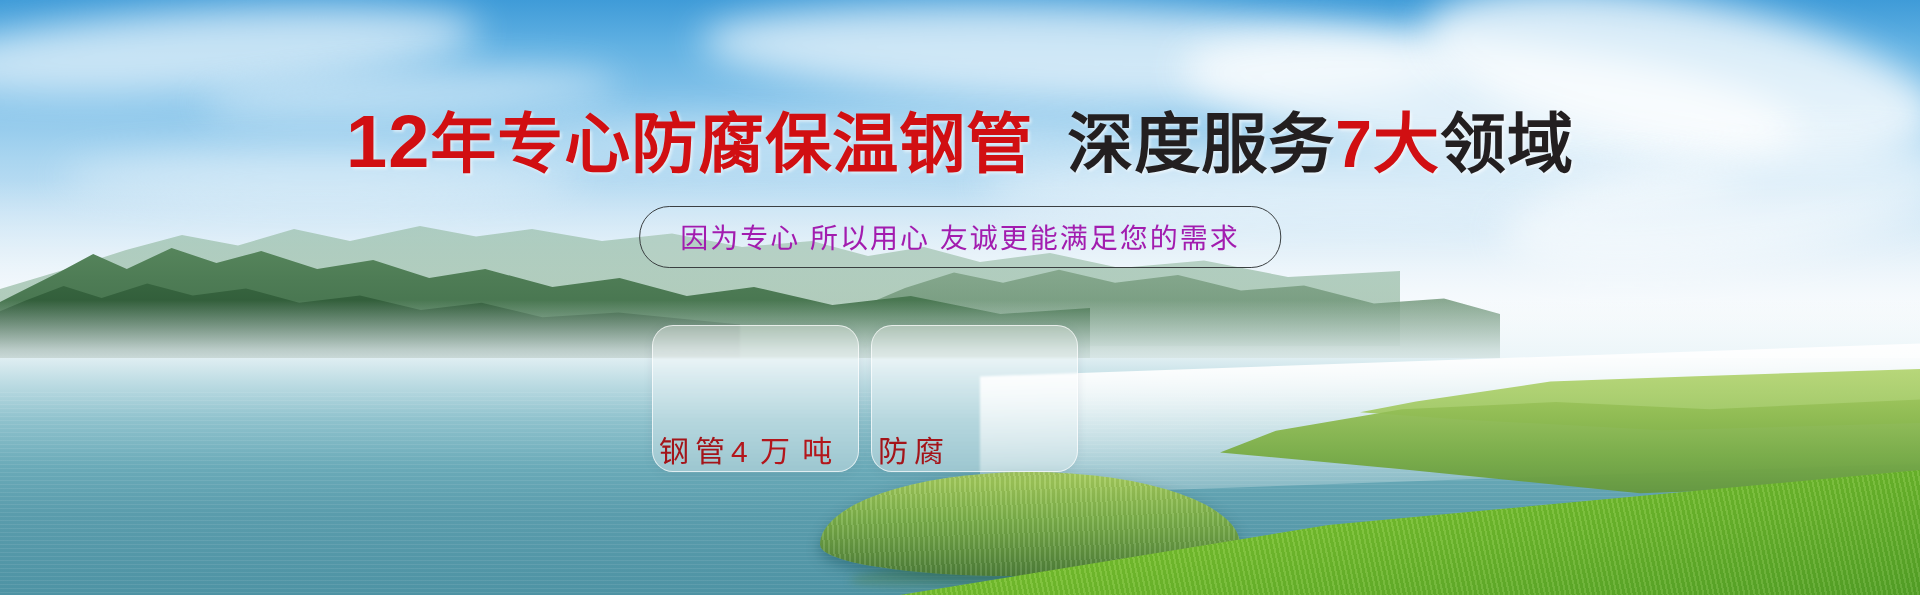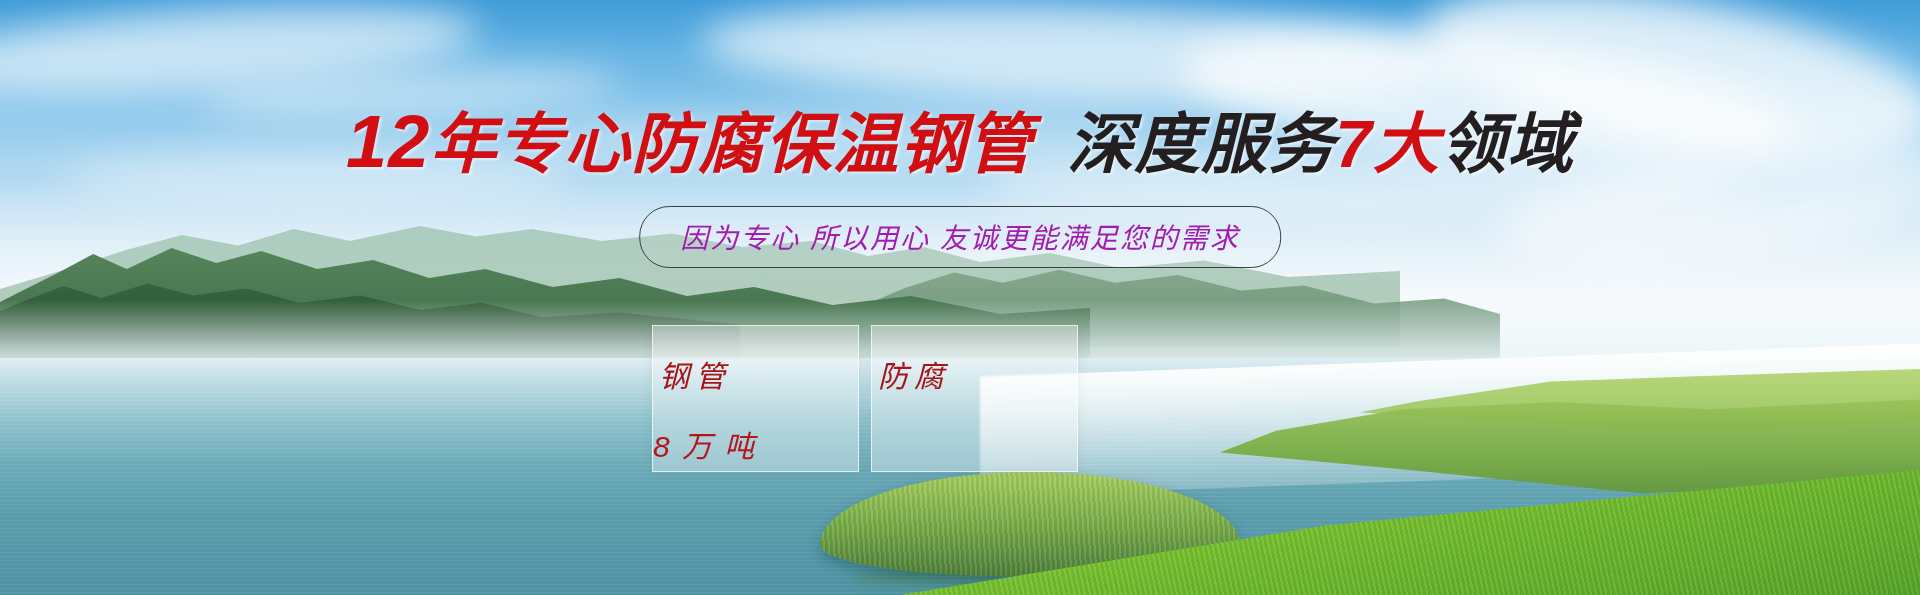--- a/index.html
+++ b/index.html
@@ -133,21 +133,21 @@
     clip-path:polygon(100% 0%,100% 100%,0% 100%,42% 44%);
   }
   .grass-fg-tex{
     position:absolute;left:900px;top:470px;width:1020px;height:125px;
     clip-path:polygon(100% 0%,100% 100%,0% 100%,42% 44%);
     background:repeating-linear-gradient(78deg,rgba(255,255,255,.16) 0 2px,rgba(0,70,0,.16) 2px 5px);
     opacity:.5;
   }
 
   
-  .content{position:absolute;left:0;top:0;width:1920px;height:595px;font-style:italic;}
+  .content{position:absolute;left:0;top:0;width:1920px;height:595px;}
 
   .headline{
     position:absolute;left:0;top:90px;width:1920px;
     text-align:center;
     font-size:66px;
     font-weight:bold;
     letter-spacing:1px;
     color:#231f20;
     white-space:nowrap;
     text-shadow:2px 2px 3px rgba(255,255,255,.55);
@@ -168,25 +168,25 @@
     background:rgba(255,255,255,.08);
   }
 
   .cards{
     position:absolute;left:652px;top:325px;
     display:flex;
     gap:12px;
   }
   .card{
     width:205px;height:145px;
-    border-radius:0;
+    border-radius:21px;
     background:rgba(255,255,255,.34);
     border:1px solid rgba(255,255,255,.70);
     box-shadow:0 2px 10px rgba(80,110,120,.12);
-    display:flex;flex-direction:column;align-items:flex-start;
+    display:flex;flex-direction:row;align-items:flex-end;
     backdrop-filter:blur(1px);
   }
   .card-title{
     margin-top:26px;
     font-size:30px;
     color:#a41419;
     letter-spacing:6px;
     text-indent:6px;
     white-space:nowrap;
   }
@@ -242,21 +242,21 @@
       <span class="red num">12</span><span class="red">年专心防腐保温钢管</span><span class="gap"></span><span>深度服务</span><span class="red">7大</span><span>领域</span>
     </div>
 
     <div class="subtitle">因为专心 所以用心  友诚更能满足您的需求</div>
 
     <div class="cards">
 
       <div class="card">
         <div class="card-title">钢管</div>
         <div class="card-value">
-          <span>8 万 吨</span>
+          <span>4 万 吨</span>
         </div>
       </div>
 
       <div class="card">
         <div class="card-title">防腐</div>
       </div>
 
 
     </div>
   </div>

